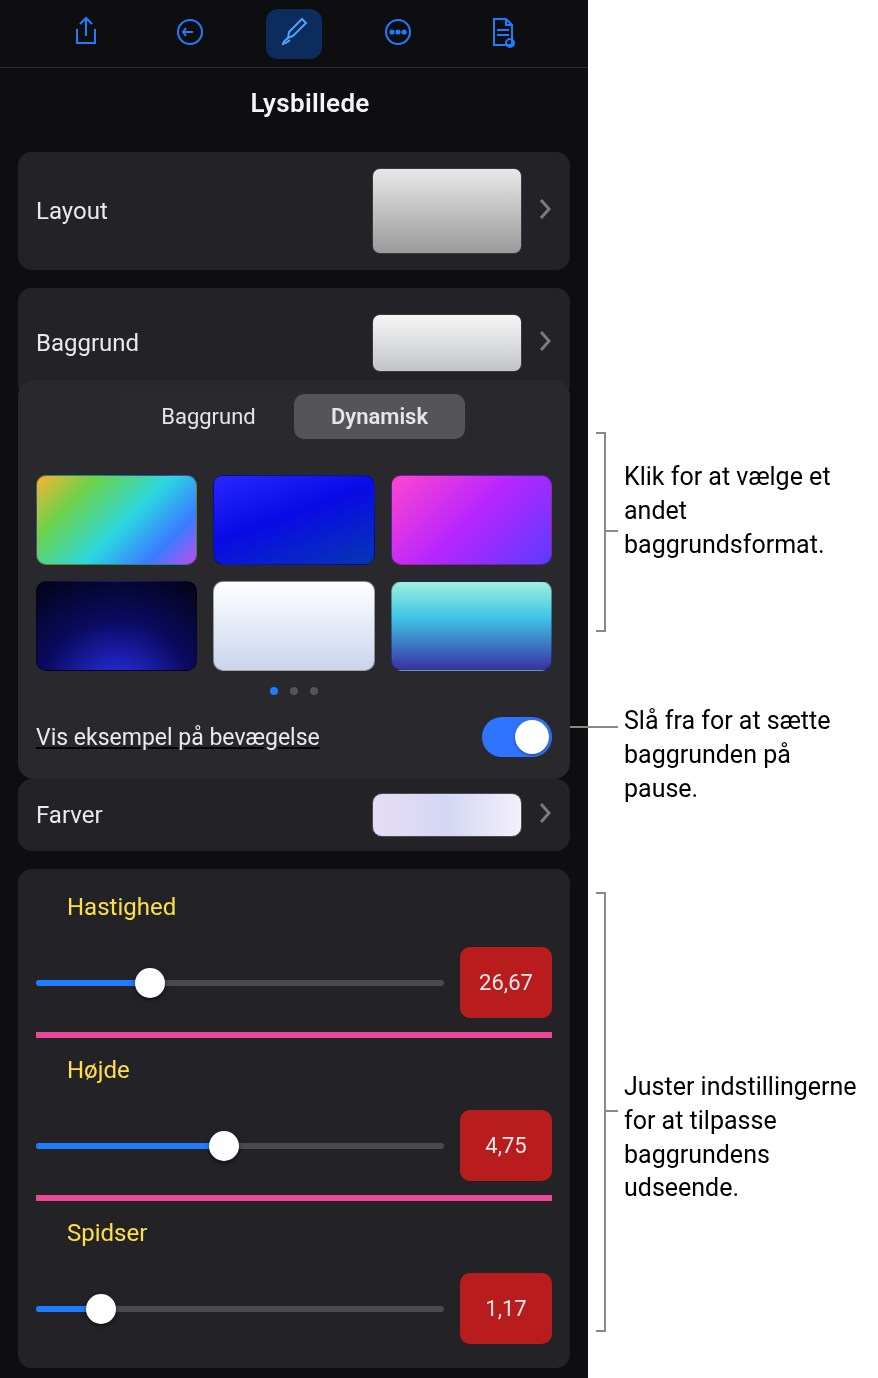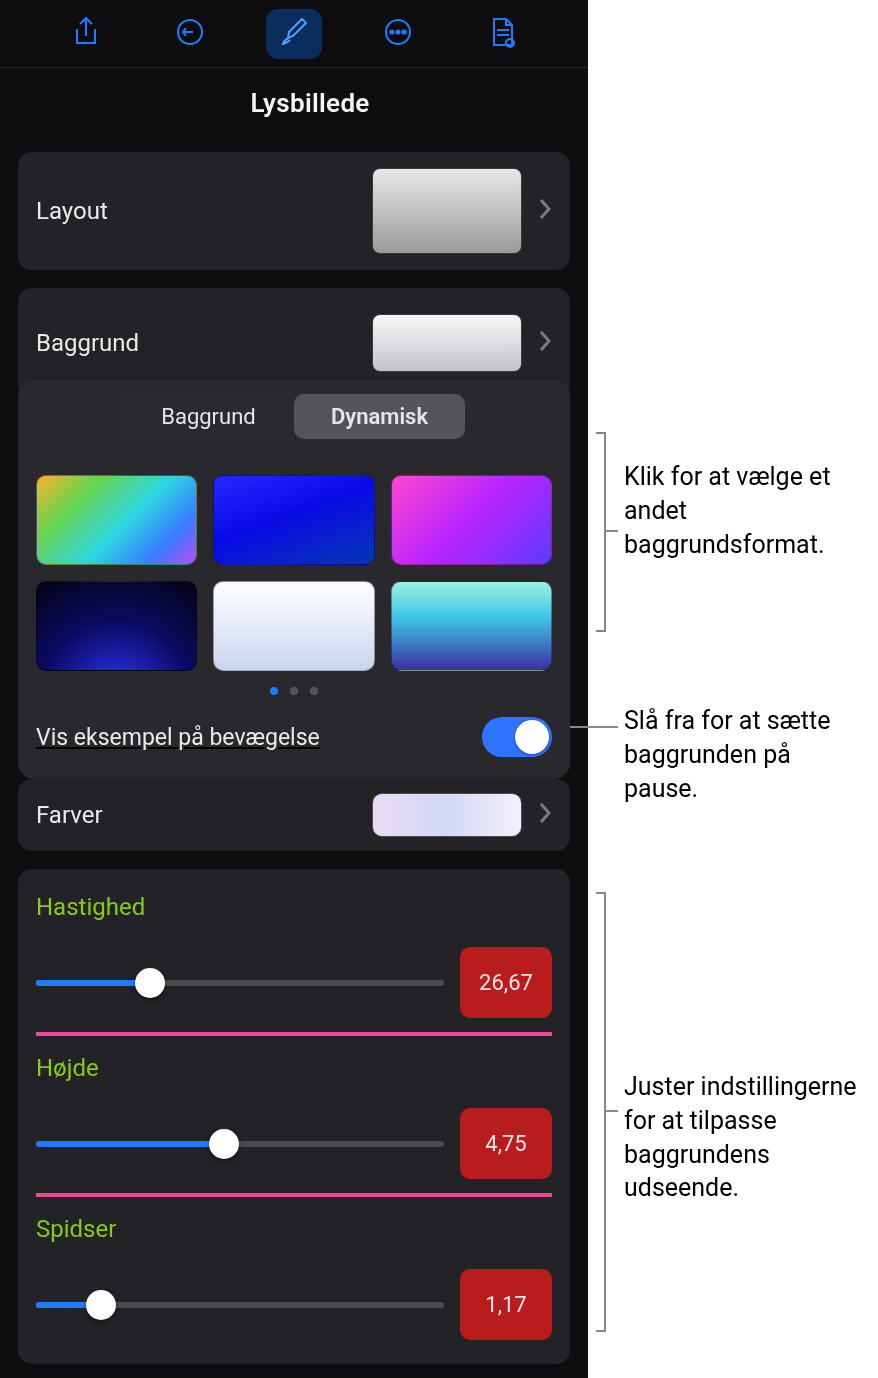--- a/index.html
+++ b/index.html
@@ -171,23 +171,23 @@
   
   .color-swatch {
     width: 150px; height: 44px;
     border-radius: 10px;
     border: 1px solid #4a4a50;
     background: linear-gradient(90deg,#e8dcf5 0%, #d3d7f4 50%, #f4f0fb 100%);
   }
 
   
   .sliders { padding: 6px 18px 10px 18px; }
-  .slider-block { padding: 18px 0 14px 0; border-top: 4px solid #ec4899; }
+  .slider-block { padding: 18px 0 14px 0; border-top: 6px solid #ec4899; }
   .slider-block:first-child { border-top: none; }
-  .slider-title { color:#84cc16; font-size: 24px; margin-bottom: 26px; }
+  .slider-title { color:#fde047; font-size: 24px; margin-bottom: 26px; margin-left: 31px; }
   .slider-row { display:flex; align-items:center; gap: 16px; }
   .slider-track {
     position:relative;
     flex: 1 1 auto;
     height: 6px;
     background:#4a4a4f;
     border-radius: 3px;
   }
   .slider-fill {
     position:absolute; left:0; top:0; bottom:0;

